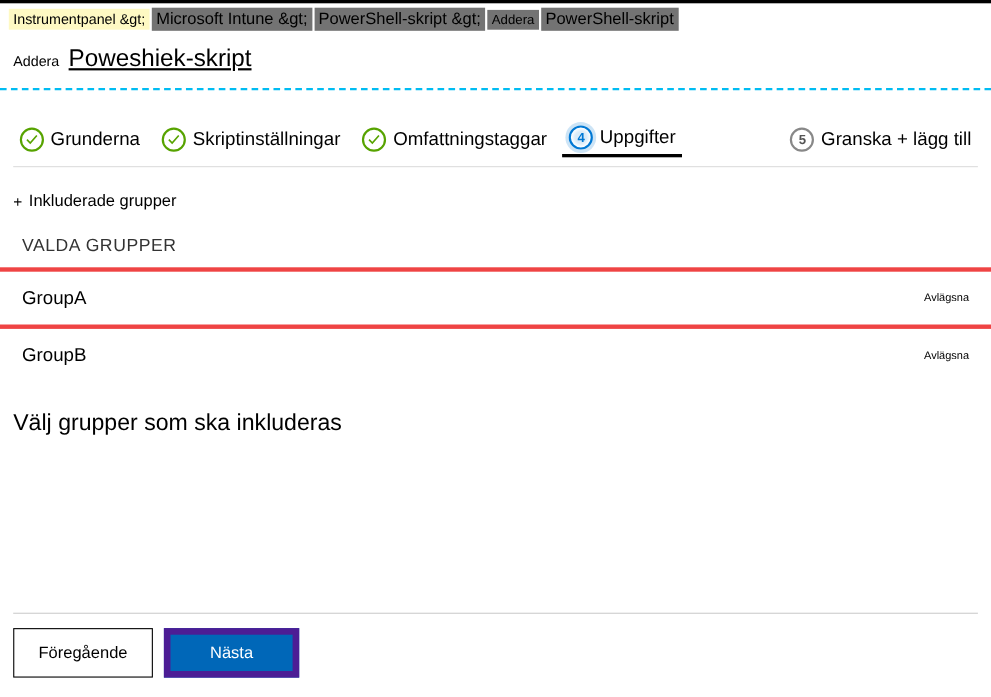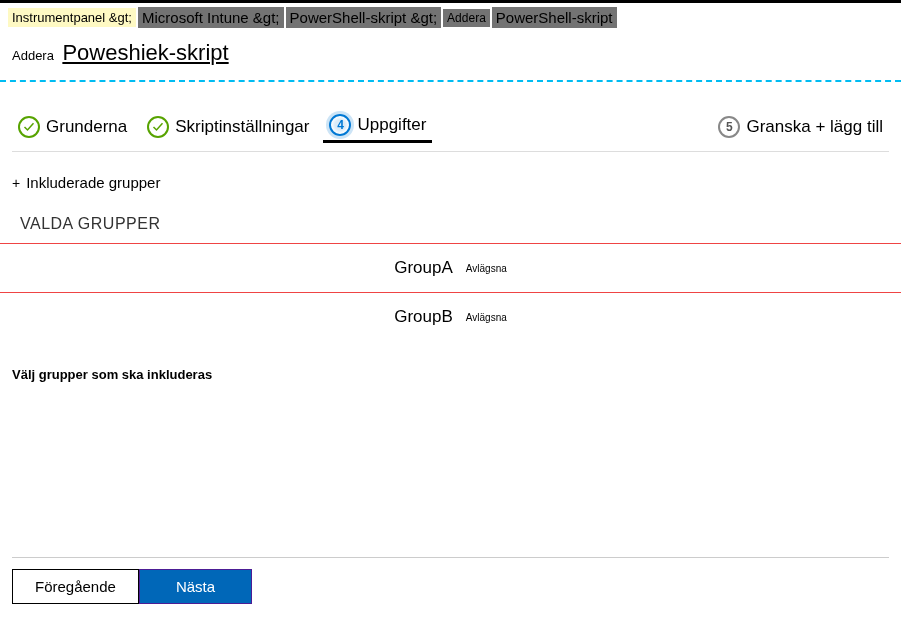--- a/index.html
+++ b/index.html
@@ -118,63 +118,63 @@
       font-size: 14px;
     }
     .section-label {
       padding: 24px 20px 10px 20px;
       font-size: 16px;
       letter-spacing: 0.5px;
       color: #333;
     }
     .group-row {
       display: flex;
-      justify-content: center;
+      justify-content: space-between;
       align-items: center;
       padding: 14px 20px;
-      border-top: 1px solid #ef4444;
+      border-top: 4px solid #ef4444;
       font-size: 17px;
     }
     .group-row .remove {
       font-size: 10px;
       cursor: pointer;
       margin-left: 13px;
     }
     .group-row:last-of-type {
       border-bottom: 1px solid #ccc;
     }
     .select-groups {
       padding: 26px 12px;
-      font-size: 13px;
-      font-weight: bold;
+      font-size: 21px;
     }
     .footer {
       position: absolute;
-      bottom: 30px;
+      bottom: 18px;
       left: 12px;
       display: flex;
+      gap: 10px;
     }
     .footer-divider {
       position: absolute;
       bottom: 76px;
       left: 12px;
       right: 12px;
       border-top: 1px solid #ccc;
     }
     .btn {
       padding: 8px 22px;
       font-size: 15px;
       border: 1px solid #000;
       background: #fff;
       cursor: pointer;
     }
     .btn.primary {
       background: #0067b8;
       color: #fff;
-      border: 1px solid #4c1d95;
+      border: 6px solid #4c1d95;
       padding: 8px 36px;
     }
   </style>
 </head>
 <body>
 
 <div class="topbar"></div>
 
 <div class="breadcrumb">
   <span class="breadcrumb-item light">Instrumentpanel &amp;gt;</span>
@@ -201,20 +201,28 @@
     <span class="step-label">Grunderna</span>
   </div>
   <div class="step">
     <span class="step-icon-circle">
       <svg viewBox="0 0 16 16">
           <path fill="none" stroke="#57a300" stroke-width="2" d="M2 8 L6 12 L14 3"></path>
         </svg>
     </span>
     <span class="step-label">Skriptinställningar</span>
   </div>
+  <div class="step">
+    <span class="step-icon-circle">
+      <svg viewBox="0 0 16 16">
+          <path fill="none" stroke="#57a300" stroke-width="2" d="M2 8 L6 12 L14 3"></path>
+        </svg>
+    </span>
+    <span class="step-label">Omfattningstaggar</span>
+  </div>
   <div class="step active">
     <span class="step-icon-circle active">4</span>
     <span class="step-label">Uppgifter</span>
   </div>
   <div class="step" style="margin-left:auto">
     <span class="step-icon-circle number">5</span>
     <span class="step-label">Granska + lägg till</span>
   </div>
 </div>
 <div class="steps-divider"></div>

